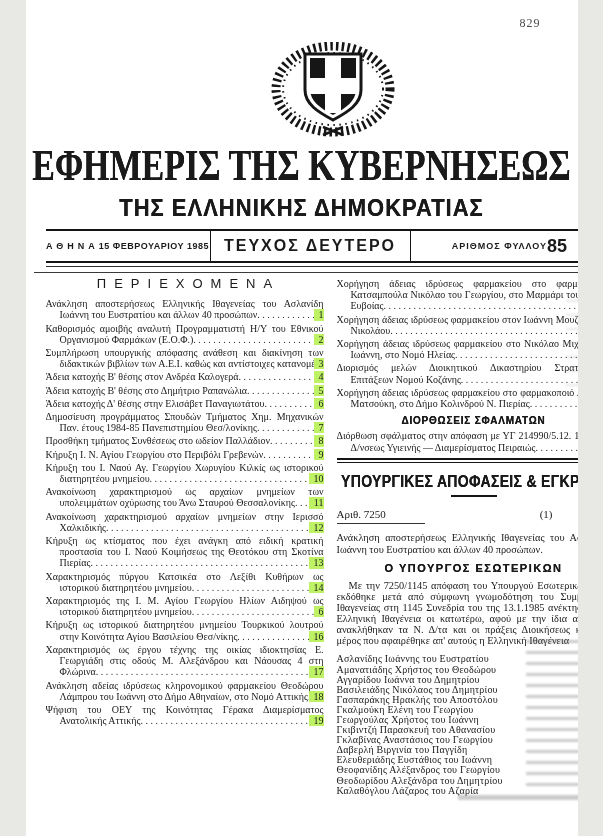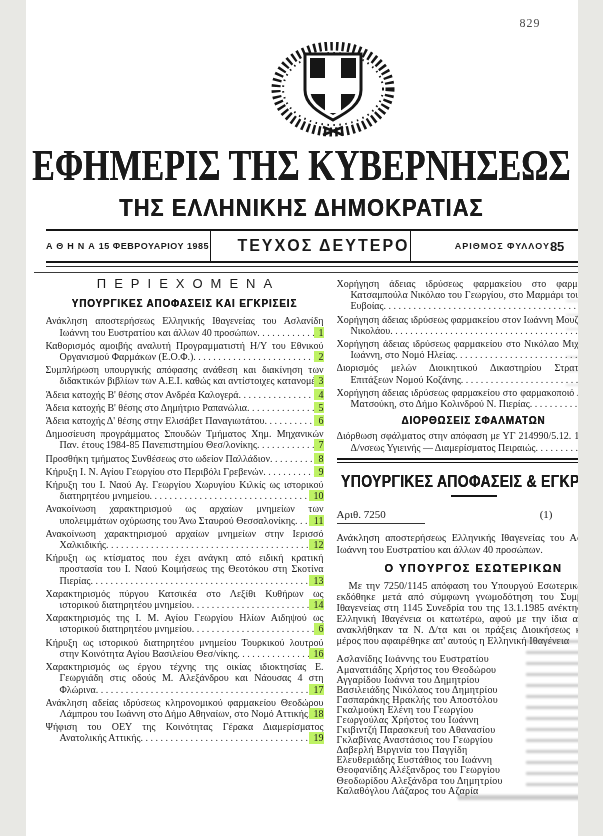--- a/index.html
+++ b/index.html
@@ -19,27 +19,27 @@
   .subtitle{position:absolute;left:0;top:194px;width:100%;text-align:center;
          font-family:"Liberation Sans",sans-serif;font-weight:bold;font-size:22px;
          letter-spacing:1px;transform:scaleY(1.12);transform-origin:center top;
          white-space:nowrap;text-shadow:0 0 .4px #000;}
 
   .info-bar{position:absolute;left:20px;top:229px;width:563px;height:34px;
          border-top:2px solid #151515;border-bottom:2px solid #151515;display:flex;}
   .info-cell{display:flex;flex-direction:row;justify-content:center;align-items:center;
          font-family:"Liberation Sans",sans-serif;}
   .cell-left{width:165px;border-right:1.5px solid #151515;}
-  .cell-mid{width:200px;border-right:1.5px solid #151515;justify-content:flex-end;}
+  .cell-mid{width:200px;border-right:1.5px solid #151515;}
   .cell-right{flex:1;}
   .city{font-size:9px;font-weight:bold;letter-spacing:4px;margin-bottom:1px;}
   .date{font-size:9px;font-weight:bold;letter-spacing:.5px;}
   .issue-type{font-size:16px;font-weight:bold;letter-spacing:2px;}
   .issue-label{font-size:9px;font-weight:bold;letter-spacing:1px;margin-bottom:0;}
-  .issue-no{font-size:13px;font-weight:bold;}
+  .issue-no{font-size:18px;font-weight:bold;}
 
   .rule-a{position:absolute;left:20px;top:266px;width:563px;height:1px;background:#2a2a2a;}
   .rule-b{position:absolute;left:8px;top:272px;width:587px;height:1px;background:#3a3a3a;}
 
   .col{position:absolute;top:278px;font-size:10px;line-height:11.2px;}
   .col-left{left:20px;width:278px;}
   .col-right{left:311px;width:274px;}
 
   .toc-head{text-align:center;font-family:"Liberation Sans",sans-serif;font-size:13px;
          letter-spacing:8px;padding-left:8px;margin-bottom:9px;font-weight:normal;}
@@ -109,21 +109,20 @@
       <div class="issue-label">ΑΡΙΘΜΟΣ ΦΥΛΛΟΥ</div>
       <div class="issue-no">85</div>
     </div>
   </div>
 
   <div class="rule-a"></div>
   <div class="rule-b"></div>
 
   <div class="col col-left">
     <div class="toc-head">ΠΕΡΙΕΧΟΜΕΝΑ</div>
-    <div class="toc-subhead">ΥΠΟΥΡΓΙΚΕΣ ΑΠΟΦΑΣΕΙΣ ΚΑΙ ΕΓΚΡΙΣΕΙΣ</div>
     <div class="toc-list">
         <div class="toc-item"><span class="toc-text">Ανάκληση αποστερήσεως Ελληνικής Ιθαγενείας του Ασλανίδη Ιωάννη του Ευστρατίου και άλλων 40 προσώπων.</span><span class="toc-dots"> . . . . . . . . . . . .</span><span class="toc-num">1</span></div>
         <div class="toc-item"><span class="toc-text">Καθορισμός αμοιβής αναλυτή Προγραμματιστή Η/Υ του Εθνικού Οργανισμού Φαρμάκων (Ε.Ο.Φ.).</span><span class="toc-dots"> . . . . . . . . . . . . . . . . . . . . . . . .</span><span class="toc-num">2</span></div>
         <div class="toc-item"><span class="toc-text">Συμπλήρωση υπουργικής απόφασης ανάθεση και διακίνηση των διδακτικών βιβλίων των Α.Ε.Ι. καθώς και αντίστοιχες κατανομές.</span><span class="toc-dots"></span><span class="toc-num">3</span></div>
         <div class="toc-item"><span class="toc-text">Άδεια κατοχής Β' θέσης στον Ανδρέα Καλογερά.</span><span class="toc-dots"> . . . . . . . . . . . . . . . .</span><span class="toc-num">4</span></div>
         <div class="toc-item"><span class="toc-text">Άδεια κατοχής Β' θέσης στο Δημήτριο Ραπανώλια.</span><span class="toc-dots"> . . . . . . . . . . . . . .</span><span class="toc-num">5</span></div>
         <div class="toc-item"><span class="toc-text">Άδεια κατοχής Δ' θέσης στην Ελισάβετ Παναγιωτάτου.</span><span class="toc-dots"> . . . . . . . . . .</span><span class="toc-num">6</span></div>
         <div class="toc-item"><span class="toc-text">Δημοσίευση προγράμματος Σπουδών Τμήματος Χημ. Μηχανικών Παν. έτους 1984-85 Πανεπιστημίου Θεσ/λονίκης.</span><span class="toc-dots"> . . . . . . . . . . . .</span><span class="toc-num">7</span></div>
         <div class="toc-item"><span class="toc-text">Προσθήκη τμήματος Συνθέσεως στο ωδείον Παλλάδιον.</span><span class="toc-dots"> . . . . . . . . . .</span><span class="toc-num">8</span></div>
         <div class="toc-item"><span class="toc-text">Κήρυξη Ι. Ν. Αγίου Γεωργίου στο Περιβόλι Γρεβενών.</span><span class="toc-dots"> . . . . . . . . . .</span><span class="toc-num">9</span></div>

